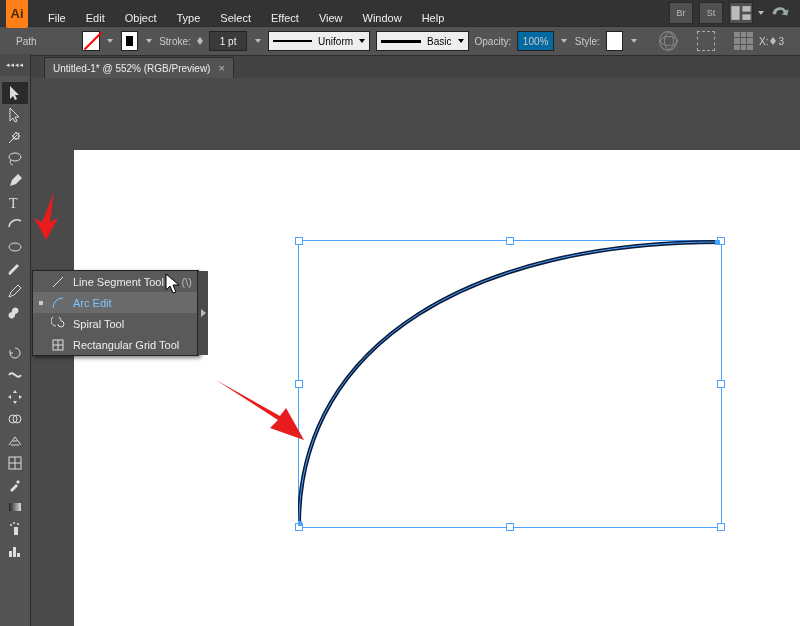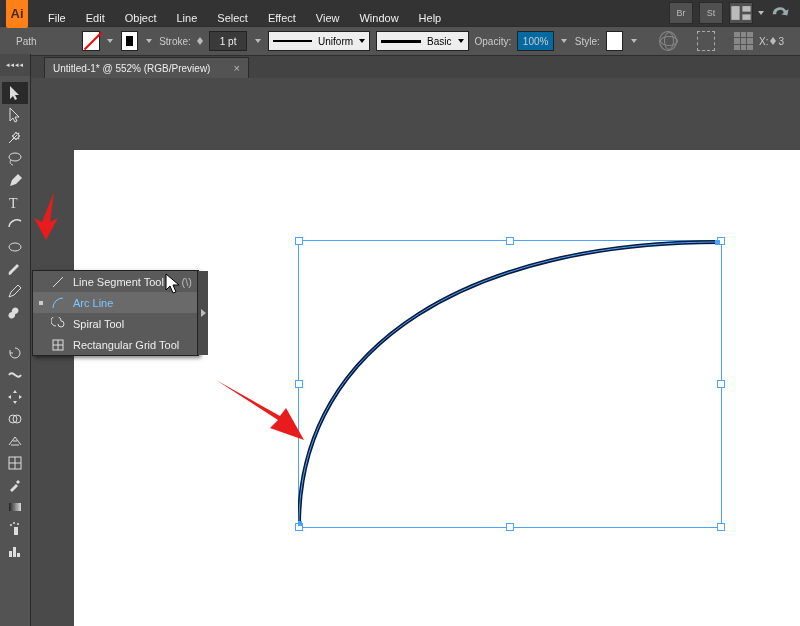--- a/index.html
+++ b/index.html
@@ -25,21 +25,21 @@
   .globe{width:18px;height:18px;border:1px solid #888;border-radius:50%;position:relative;}
   .globe::before,.globe::after{content:"";position:absolute;border:1px solid #888;}
   .globe::before{left:4px;top:0;width:8px;height:16px;border-radius:50%;}
   .globe::after{left:0;top:4px;width:16px;height:8px;border-radius:50%;}
   .align-ic{width:18px;height:18px;border:1px dashed #aaa;}
   .grid-ic{width:22px;height:18px;display:grid;grid-template-columns:1fr 1fr 1fr;grid-template-rows:1fr 1fr 1fr;gap:1px;}
   .grid-ic span{background:#888;}
   .xcoord{display:flex;align-items:center;gap:2px;}
   .tab-strip{height:22px;background:#434343;display:flex;align-items:flex-end;padding-left:44px;}
   .narrow-col{position:absolute;left:0;top:54px;width:30px;height:22px;background:#4a4a4a;border-right:1px solid #2a2a2a;display:flex;align-items:center;justify-content:center;font-size:7px;letter-spacing:1px;}
-  .doc-tab{height:20px;background:#535353;border:1px solid #2a2a2a;border-bottom:none;padding:0 8px;display:flex;align-items:center;gap:23px;color:#eee;font-size:10px;}
+  .doc-tab{height:20px;background:#535353;border:1px solid #2a2a2a;border-bottom:none;padding:0 8px;display:flex;align-items:center;gap:8px;color:#eee;font-size:10px;}
   .tab-close{font-size:11px;color:#bbb;}
   .toolbar{position:absolute;left:0;top:76px;width:30px;bottom:0;background:#535353;border-right:1px solid #2a2a2a;display:flex;flex-direction:column;align-items:center;padding-top:6px;gap:0;}
   .tool{width:26px;height:22px;display:flex;align-items:center;justify-content:center;position:relative;color:#ddd;}
   .tool.sel{background:#2a2a2a;}
   .tool svg{width:16px;height:16px;}
   .tool.gap{margin-top:18px;}
   .canvas-outer{position:absolute;left:74px;top:150px;right:0;bottom:0;background:#fff;}
   
   .bbox{position:absolute;left:298px;top:240px;width:422px;height:286px;border:1px solid #4aa3ff;}
   .handle{position:absolute;width:6px;height:6px;background:#fff;border:1px solid #4aa3ff;}
@@ -63,21 +63,21 @@
   .red-arrow svg{display:block;}
 </style>
 </head>
 <body>
 
 <div class="top-menu">
   <div class="ai-logo">Ai</div>
   <div class="menu-item">File</div>
   <div class="menu-item">Edit</div>
   <div class="menu-item">Object</div>
-  <div class="menu-item">Line</div>
+  <div class="menu-item">Type</div>
   <div class="menu-item">Select</div>
   <div class="menu-item">Effect</div>
   <div class="menu-item">View</div>
   <div class="menu-item">Window</div>
   <div class="menu-item">Help</div>
   <div class="menu-spacer"></div>
   <div class="top-icon">Br</div>
   <div class="top-icon">St</div>
   <div class="top-icon">
     <svg viewBox="0 0 16 16">
@@ -324,21 +324,21 @@
     <span>Line Segment Tool</span>
     <span class="key">(\)</span>
   </div>
   <div class="fly-row hl">
     <span class="sq"></span>
     <span class="ico">
         <svg viewBox="0 0 14 14">
           <path d="M2 12 A10 10 0 0 1 12 2" stroke="#7fc6ff" fill="none"></path>
         </svg>
       </span>
-    <span>Arc Line</span>
+    <span>Arc Edit</span>
   </div>
   <div class="fly-row">
     <span class="sq off"></span>
     <span class="ico">
         <svg viewBox="0 0 14 14">
           <path d="M7 7a3 3 0 1 0 3-3 5 5 0 1 0-5 5" stroke="#ddd" fill="none"></path>
         </svg>
       </span>
     <span>Spiral Tool</span>
   </div>

